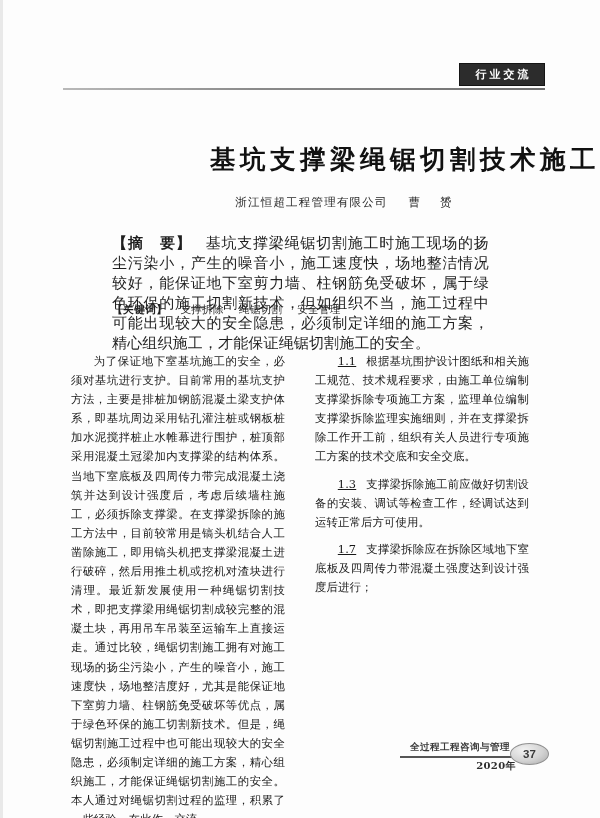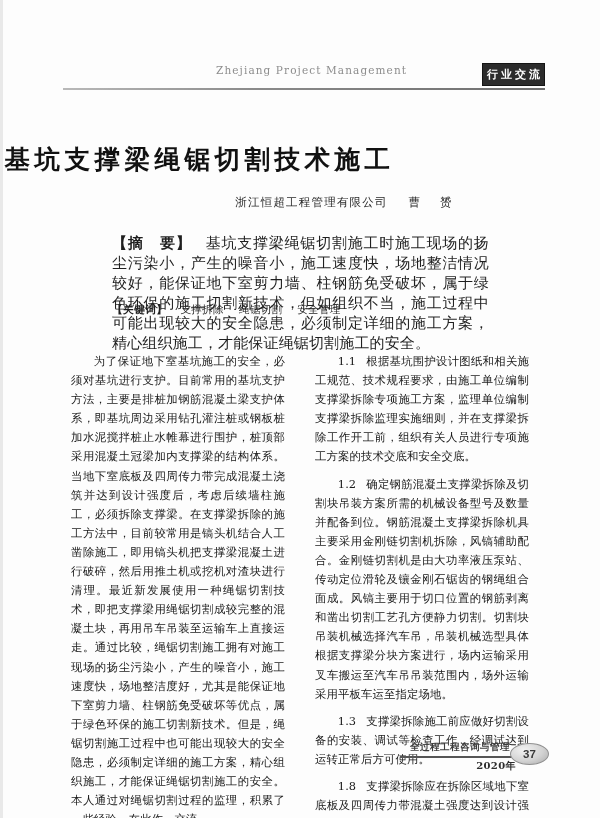--- a/index.html
+++ b/index.html
@@ -47,42 +47,42 @@
     font-family: "DejaVu Serif", "Liberation Serif", serif;
     font-size: 10.5px;
     letter-spacing: 1.1px;
     color: #8d8d8d;
     white-space: nowrap;
   }
   .header-badge {
     position: absolute;
     right: 0;
     top: 1px;
-    width: 63px;
+    width: 86px;
     height: 23px;
     background: #2c2c2c;
     border: 1px solid #151515;
     box-sizing: border-box;
     color: #ffffff;
     font-family: "DejaVu Sans", "Liberation Sans", sans-serif;
     font-size: 11px;
     font-weight: bold;
     letter-spacing: 3px;
     text-align: center;
     line-height: 21px;
     text-indent: 3px;
   }
 
   
   .article-title {
     position: absolute;
     left: 0;
     top: 142px;
     width: 600px;
-    text-align: left;
+    text-align: right;
     font-family: "DejaVu Sans", "Liberation Sans", sans-serif;
     font-size: 25.5px;
     font-weight: bold;
     letter-spacing: 4.5px;
     color: #111111;
     text-indent: 4.5px;
     white-space: nowrap;
   }
   .article-byline {
     position: absolute;
@@ -150,21 +150,21 @@
   }
   .col-left  { left: 63px; }
   .col-right { left: 307px; }
 
   .col p {
     margin: 8px;
     text-indent: 2em;
   }
   .col p.flush { text-indent: 0; }
   .col p.numbered { text-indent: 2em; }
-  .num-tag { margin-right: 10px; }
+  .num-tag { margin-right: 10px; text-decoration: underline; }
 
   .section-head {
     margin: 13px 0 11px 0;
     font-family: "DejaVu Sans", "Liberation Sans", sans-serif;
     font-weight: bold;
     font-size: 11.8px;
     letter-spacing: 0.3px;
     text-indent: 1.1em;
     line-height: 17px;
     color: #0d0d0d;
@@ -241,21 +241,20 @@
   }
 </style>
 </head>
 <body>
 
 <div class="page">
 
   <div class="scan-edge"></div>
 
   <div class="page-header">
-    <div class="header-journal-en">Zhejiang  Project  Management</div>
     <div class="header-badge">行业交流</div>
     <div class="header-rule"></div>
   </div>
 
   <div class="article-title">基坑支撑梁绳锯切割技术施工</div>
 
   <div class="article-byline">
     <span>浙江恒超工程管理有限公司</span>
     <span class="byline-author">
       <span>曹</span>
@@ -279,30 +278,27 @@
     <div class="section-head">1、钢筋混凝土支撑梁绳锯切割前的准备工作</div>
 
   </div>
 
   <div class="col col-right">
 
     <p class="numbered">
       <span class="num-tag">1.1</span><span>根据基坑围护设计图纸和相关施工规范、技术规程要求，由施工单位编制支撑梁拆除专项施工方案，监理单位编制支撑梁拆除监理实施细则，并在支撑梁拆除工作开工前，组织有关人员进行专项施工方案的技术交底和安全交底。</span>
     </p>
 
-    <p class="numbered">
-      <span class="num-tag">1.2</span><span>确定钢筋混凝土支撑梁拆除及切割块吊装方案所需的机械设备型号及数量并配备到位。钢筋混凝土支撑梁拆除机具主要采用金刚链切割机拆除，风镐辅助配合。金刚链切割机是由大功率液压泵站、传动定位滑轮及镶金刚石锯齿的钢绳组合面成。风镐主要用于切口位置的钢筋剥离和凿出切割工艺孔方便静力切割。切割块吊装机械选择汽车吊，吊装机械选型具体根据支撑梁分块方案进行，场内运输采用叉车搬运至汽车吊吊装范围内，场外运输采用平板车运至指定场地。</span>
-    </p>
 
     <p class="numbered">
       <span class="num-tag">1.3</span><span>支撑梁拆除施工前应做好切割设备的安装、调试等检查工作，经调试达到运转正常后方可使用。</span>
     </p>
 
     <p class="numbered">
-      <span class="num-tag">1.8</span><span>支撑梁拆除应在拆除区域地下室底板及四周传力带混凝土强度达到设计强度后进行；</span>
+      <span class="num-tag">1.7</span><span>支撑梁拆除应在拆除区域地下室底板及四周传力带混凝土强度达到设计强度后进行；</span>
     </p>
 
   </div>
 
   <div class="page-footer">
     <div class="footer-journal-cn">全过程工程咨询与管理</div>
     <div class="footer-rule"></div>
     <div class="footer-year">2020年</div>
     <div class="footer-page-badge">37</div>
   </div>

